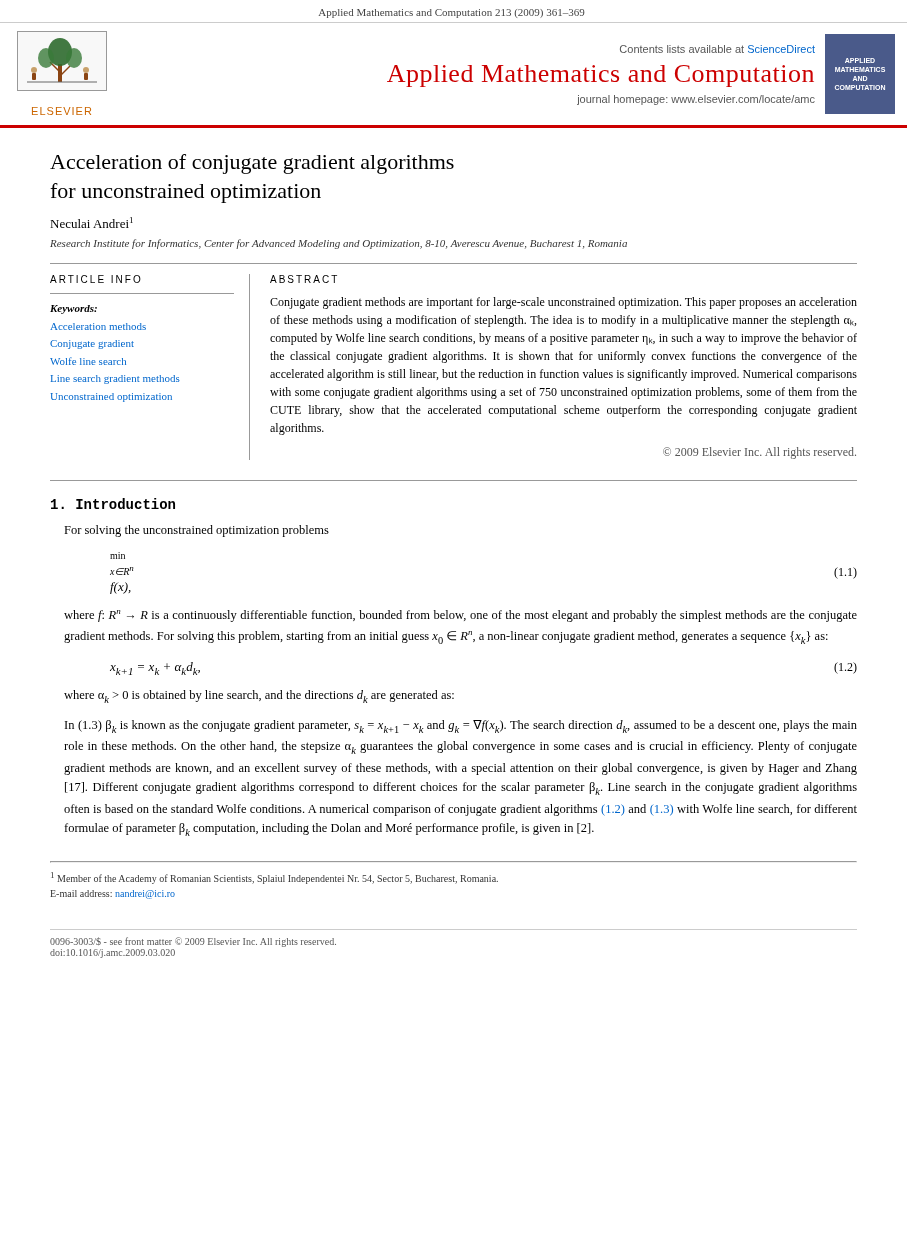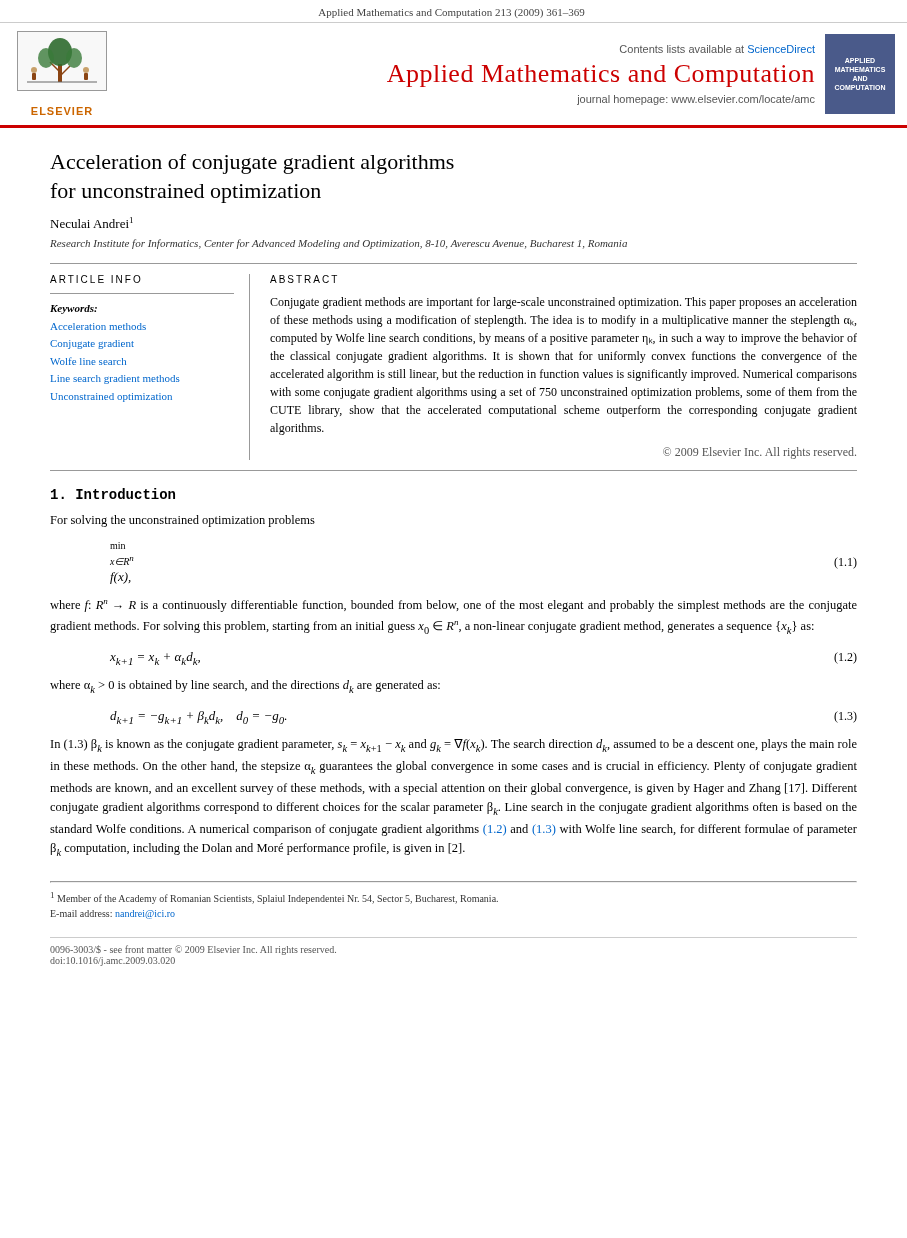--- a/index.html
+++ b/index.html
@@ -52,21 +52,21 @@
       overflow: hidden;
     }
 
     .elsevier-logo .logo-box svg {
       width: 80px;
       height: 55px;
     }
 
     .elsevier-text {
       font-size: 11px;
-      font-weight: bold;
+      font-weight: normal;
       color: #cc6600;
       letter-spacing: 1px;
       margin-top: 14px;
       font-family: Arial, sans-serif;
     }
 
     .journal-title-block {
       flex: 1;
       text-align: right;
     }
@@ -145,21 +145,21 @@
     .article-divider {
       border: none;
       border-top: 1px solid #999;
       margin: 10px 0;
     }
 
     
     .two-col {
       display: flex;
       gap: 20px;
-      margin-bottom: 10px;
+      margin-bottom: 20px;
     }
 
     .col-left {
       width: 200px;
       min-width: 200px;
       border-right: 1px solid #999;
       padding-right: 15px;
     }
 
     .col-right {
@@ -211,20 +211,21 @@
       margin: 16px 0 8px 0;
       font-family: Liberation Mono, monospace;
     }
 
     .body-text {
       font-size: 12.5px;
       line-height: 1.55;
       color: #000;
       text-align: justify;
       margin-bottom: 8px;
+      margin-left: 14px;
     }
 
     
     .math-display {
       display: flex;
       align-items: center;
       justify-content: space-between;
       margin: 10px 0 10px 60px;
     }
 
@@ -245,21 +246,21 @@
       color: #333;
       line-height: 1.5;
     }
 
     .footnote-text .email {
       color: #0066cc;
     }
 
     
     .bottom-bar {
-      margin-top: 16px;
+      margin-top: 28px;
       padding-top: 6px;
       border-top: 1px solid #ccc;
       font-size: 10px;
       color: #555;
     }
 
     sup {
       font-size: 9px;
     }
   </style>
@@ -371,26 +372,20 @@
     <div style="font-style:italic; font-size:13px;">
       <i>x</i><sub><i>k</i>+1</sub> = <i>x</i><sub><i>k</i></sub> + α<sub><i>k</i></sub><i>d</i><sub><i>k</i></sub>,
     </div>
     <div class="eq-number">(1.2)</div>
   </div>
 
   <div class="body-text">
     where α<sub><i>k</i></sub> &gt; 0 is obtained by line search, and the directions <i>d<sub>k</sub></i> are generated as:
   </div>
 
-  <div class="math-display">
-    <div style="font-style:italic; font-size:13px;">
-      <i>d</i><sub><i>k</i>+1</sub> = −<i>g</i><sub><i>k</i>+1</sub> + β<sub><i>k</i></sub><i>d</i><sub><i>k</i></sub>,&nbsp;&nbsp;&nbsp;&nbsp;<i>d</i><sub>0</sub> = −<i>g</i><sub>0</sub>.
-    </div>
-    <div class="eq-number">(1.3)</div>
-  </div>
 
   <div class="body-text">
     In (1.3) β<sub><i>k</i></sub> is known as the conjugate gradient parameter, <i>s<sub>k</sub></i> = <i>x</i><sub><i>k</i>+1</sub> − <i>x<sub>k</sub></i> and <i>g<sub>k</sub></i> = ∇<i>f</i>(<i>x<sub>k</sub></i>). The search direction <i>d<sub>k</sub></i>, assumed to be a descent one, plays the main role in these methods. On the other hand, the stepsize α<sub><i>k</i></sub> guarantees the global convergence in some cases and is crucial in efficiency. Plenty of conjugate gradient methods are known, and an excellent survey of these methods, with a special attention on their global convergence, is given by Hager and Zhang [17]. Different conjugate gradient algorithms correspond to different choices for the scalar parameter β<sub><i>k</i></sub>. Line search in the conjugate gradient algorithms often is based on the standard Wolfe conditions. A numerical comparison of conjugate gradient algorithms <span style="color:#0066cc;">(1.2)</span> and <span style="color:#0066cc;">(1.3)</span> with Wolfe line search, for different formulae of parameter β<sub><i>k</i></sub> computation, including the Dolan and Moré performance profile, is given in [2].
   </div>
 
   <hr class="footnote-divider">
   <div class="footnote-text">
     <sup>1</sup>
     <span>Member of the Academy of Romanian Scientists, Splaiul Independentei Nr. 54, Sector 5, Bucharest, Romania.</span>
     <br>

